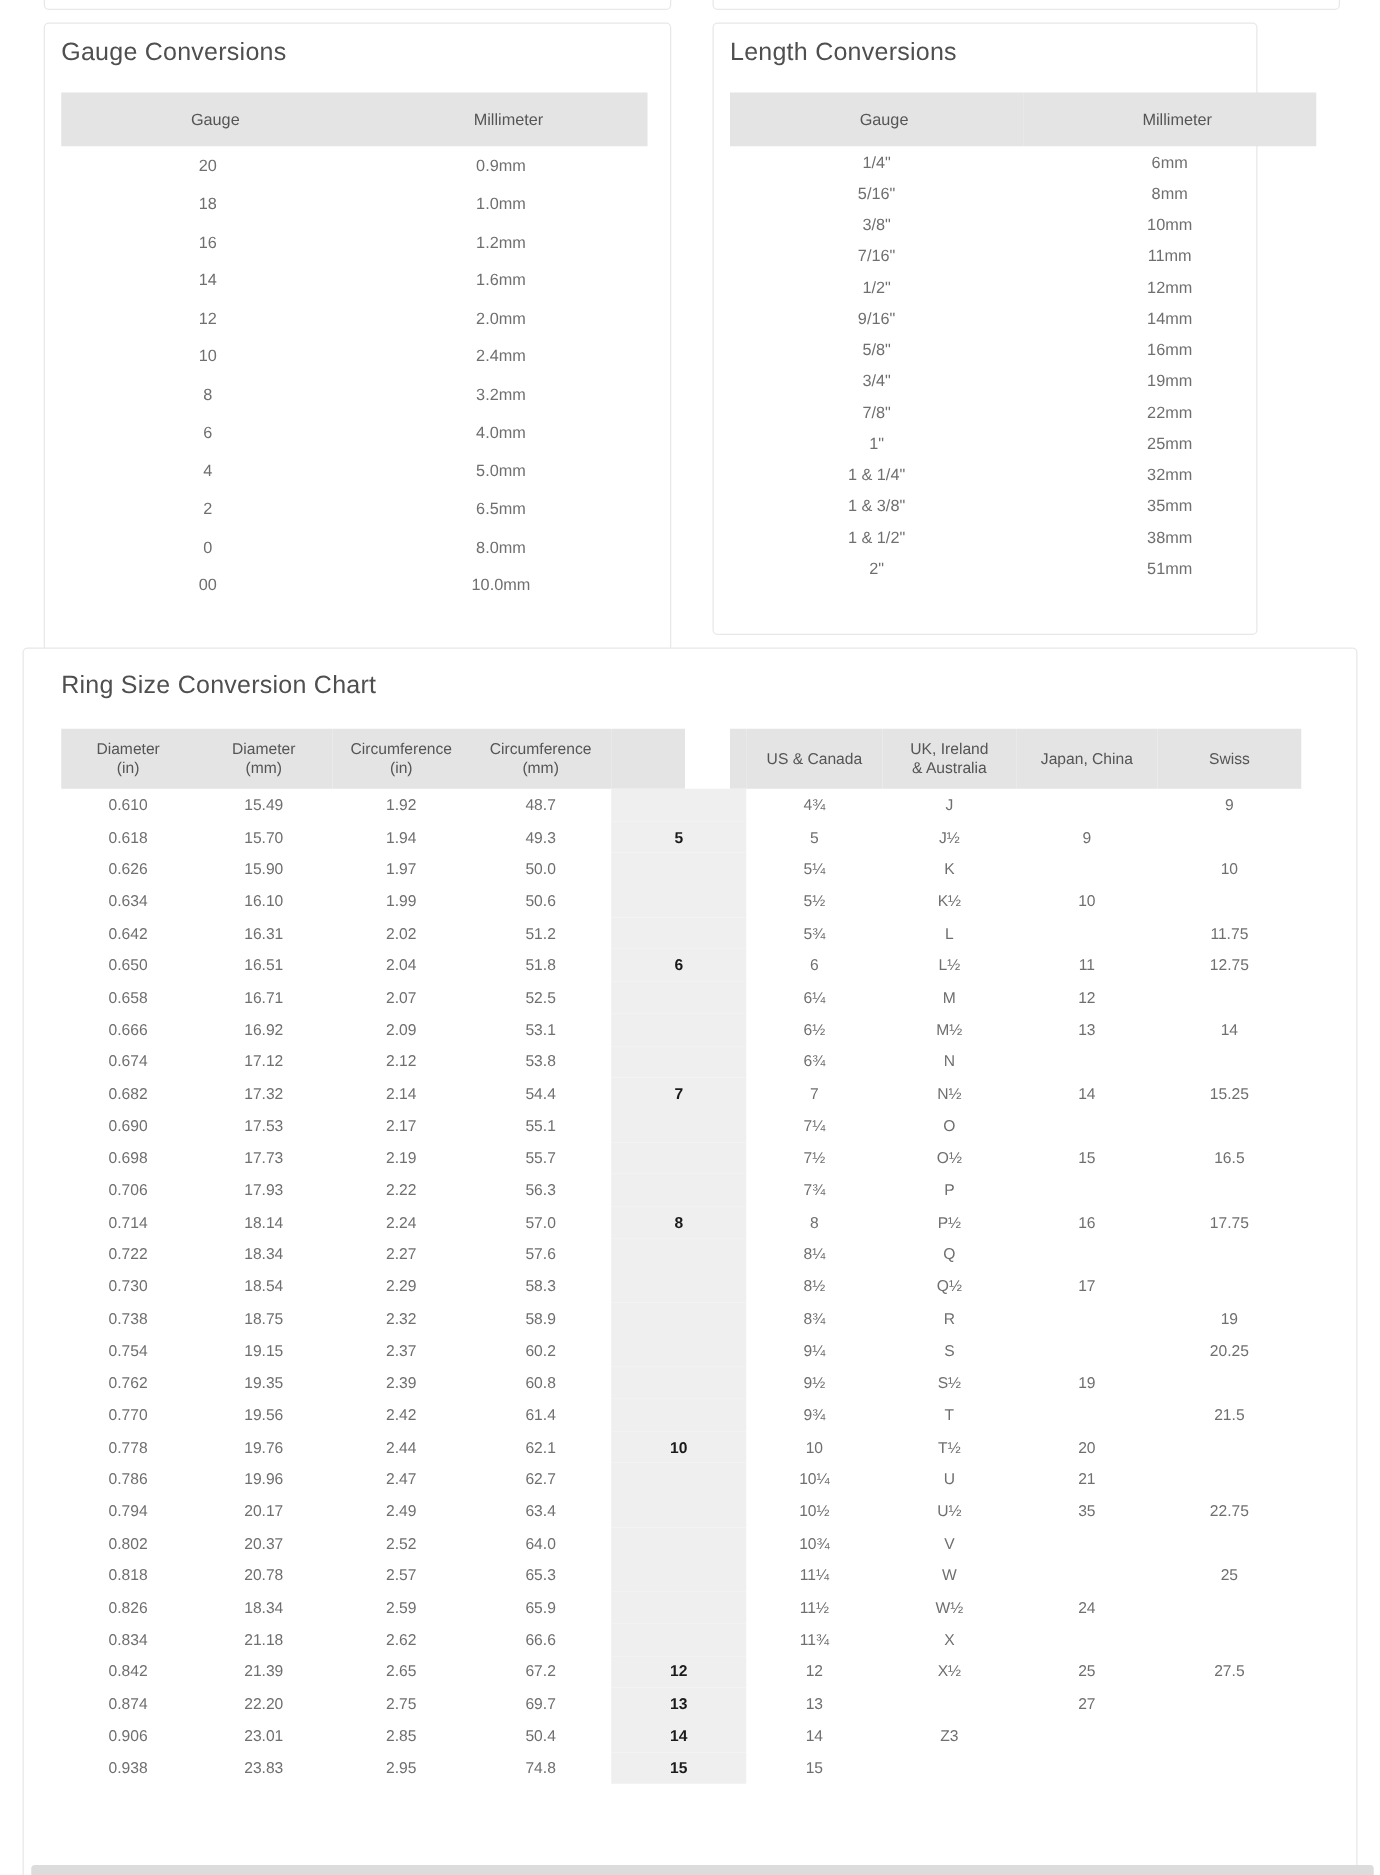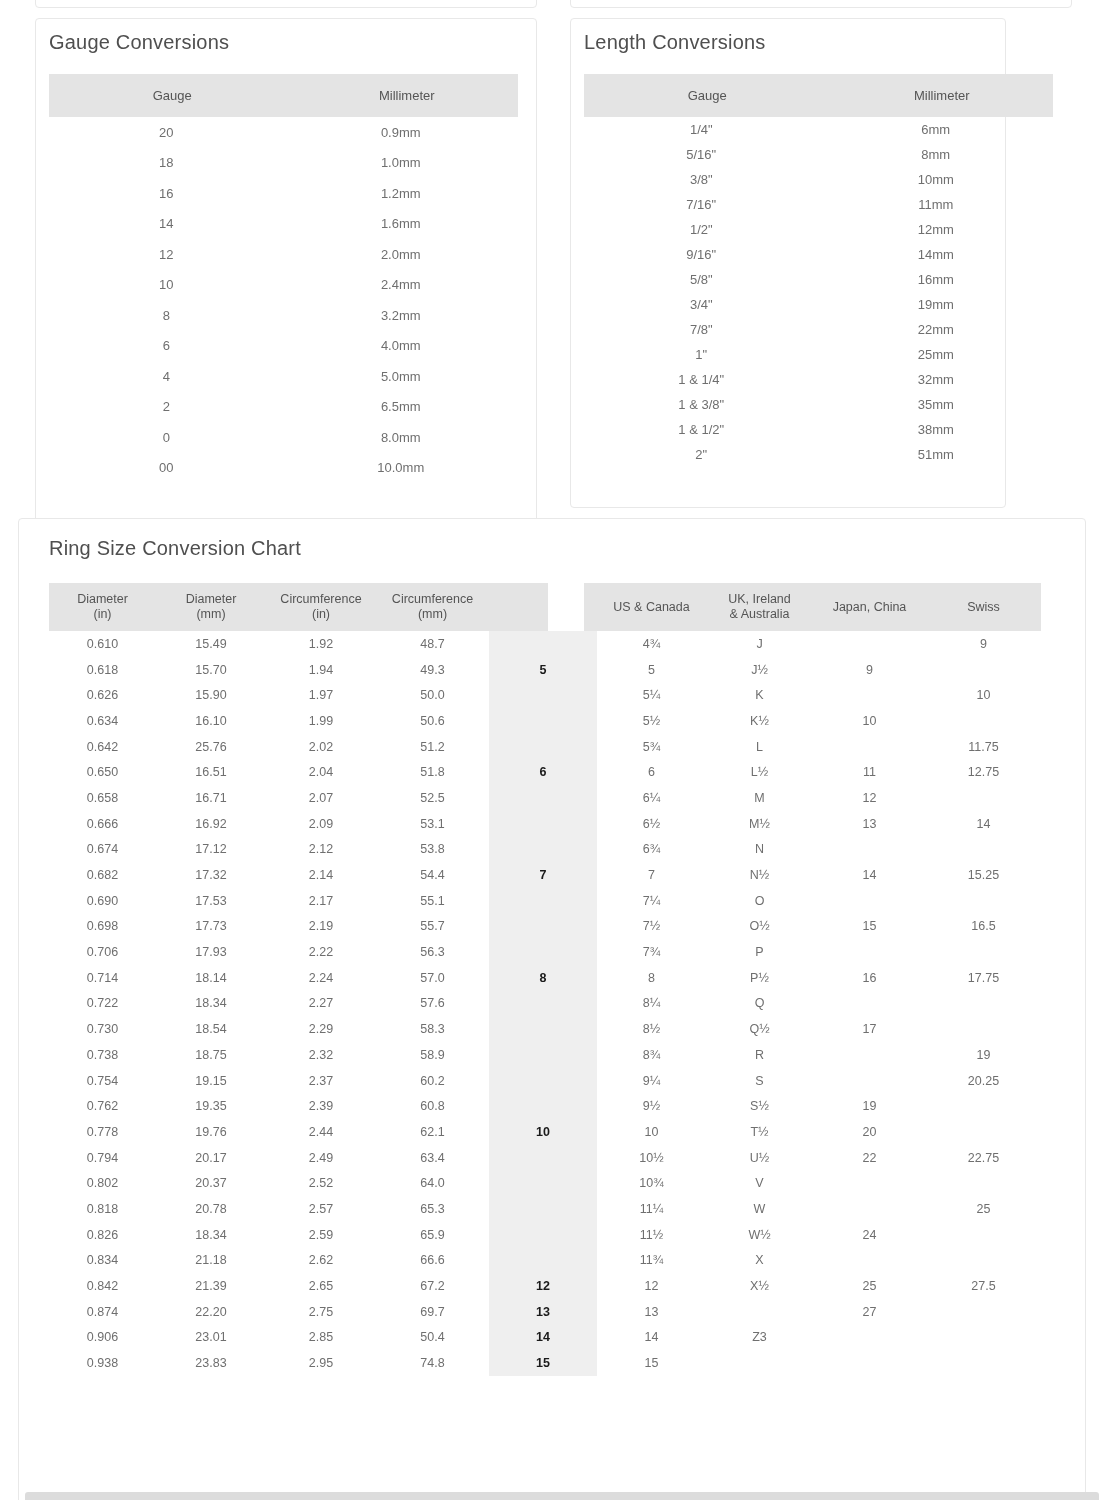--- a/index.html
+++ b/index.html
@@ -273,21 +273,21 @@
           <td>1.99</td>
           <td>50.6</td>
           <td></td>
           <td>5½</td>
           <td>K½</td>
           <td>10</td>
           <td></td>
         </tr>
         <tr>
           <td>0.642</td>
-          <td>25.76</td>
+          <td>16.31</td>
           <td>2.02</td>
           <td>51.2</td>
           <td></td>
           <td>5¾</td>
           <td>L</td>
           <td></td>
           <td>11.75</td>
         </tr>
         <tr>
           <td>0.650</td>
@@ -437,39 +437,61 @@
           <td>19.35</td>
           <td>2.39</td>
           <td>60.8</td>
           <td></td>
           <td>9½</td>
           <td>S½</td>
           <td>19</td>
           <td></td>
         </tr>
         <tr>
+          <td>0.770</td>
+          <td>19.56</td>
+          <td>2.42</td>
+          <td>61.4</td>
+          <td></td>
+          <td>9¾</td>
+          <td>T</td>
+          <td></td>
+          <td>21.5</td>
+        </tr>
+        <tr>
           <td>0.778</td>
           <td>19.76</td>
           <td>2.44</td>
           <td>62.1</td>
           <td>10</td>
           <td>10</td>
           <td>T½</td>
           <td>20</td>
           <td></td>
         </tr>
         <tr>
+          <td>0.786</td>
+          <td>19.96</td>
+          <td>2.47</td>
+          <td>62.7</td>
+          <td></td>
+          <td>10¼</td>
+          <td>U</td>
+          <td>21</td>
+          <td></td>
+        </tr>
+        <tr>
           <td>0.794</td>
           <td>20.17</td>
           <td>2.49</td>
           <td>63.4</td>
           <td></td>
           <td>10½</td>
           <td>U½</td>
-          <td>22</td>
+          <td>35</td>
           <td>22.75</td>
         </tr>
         <tr>
           <td>0.802</td>
           <td>20.37</td>
           <td>2.52</td>
           <td>64.0</td>
           <td></td>
           <td>10¾</td>
           <td>V</td>

